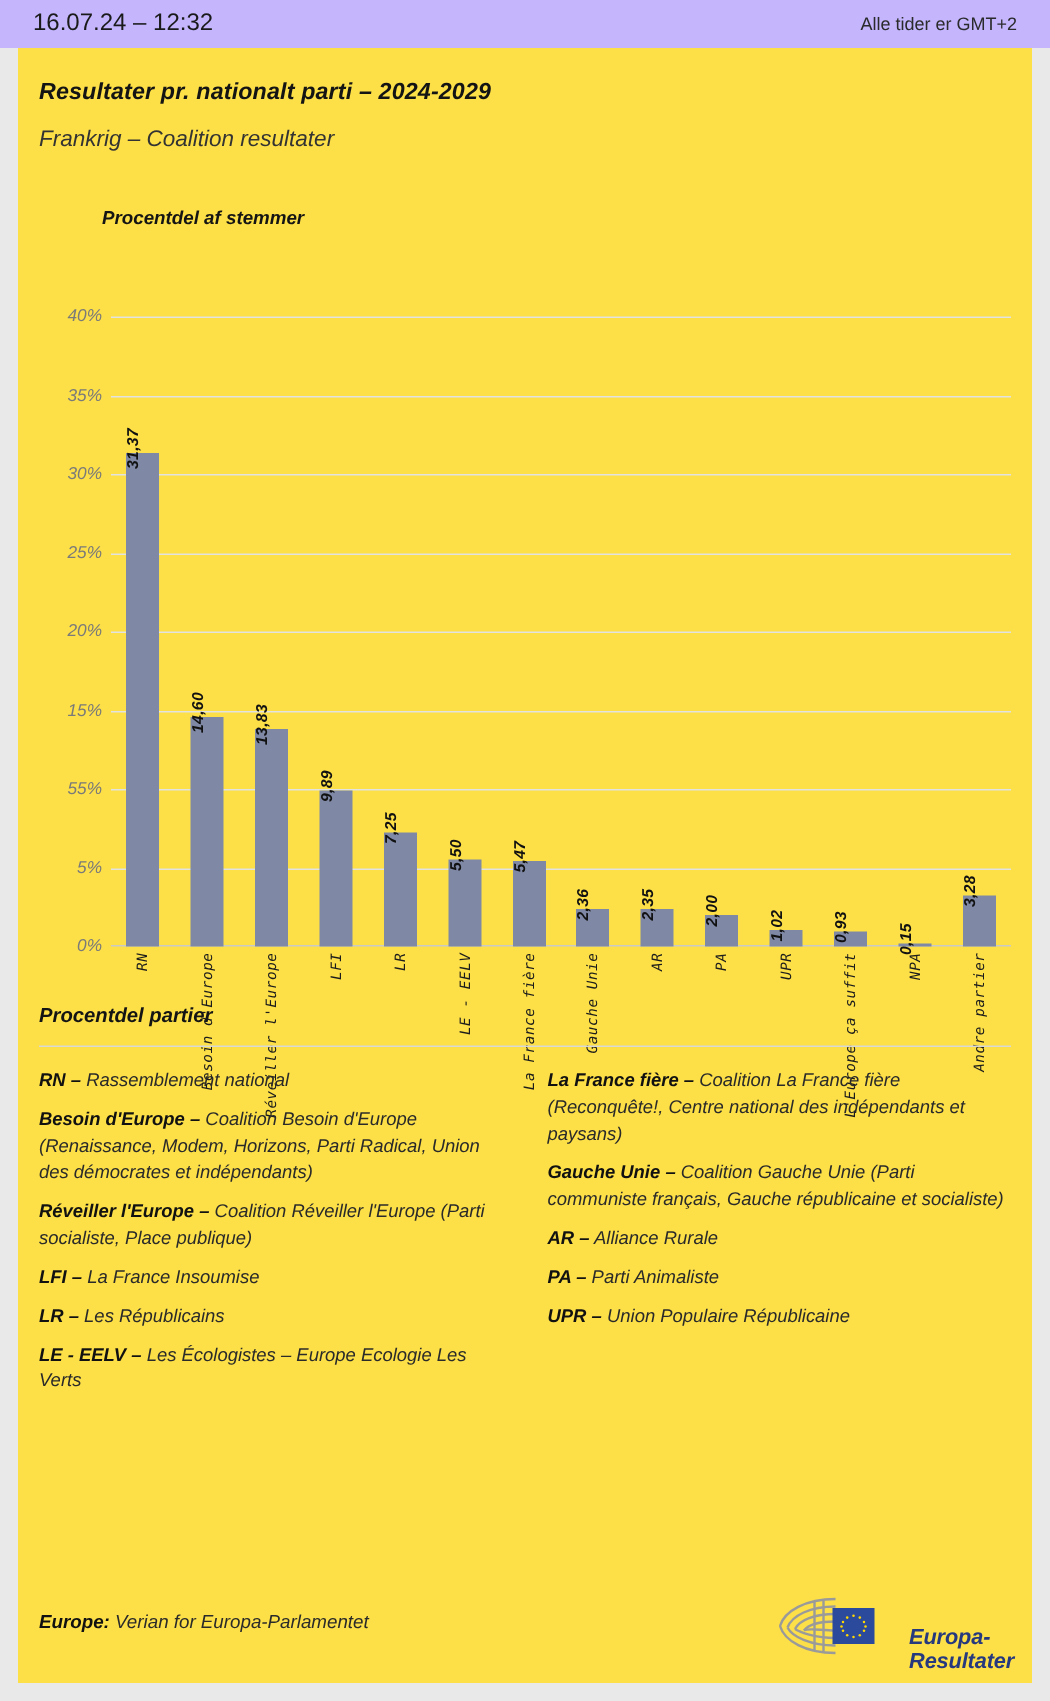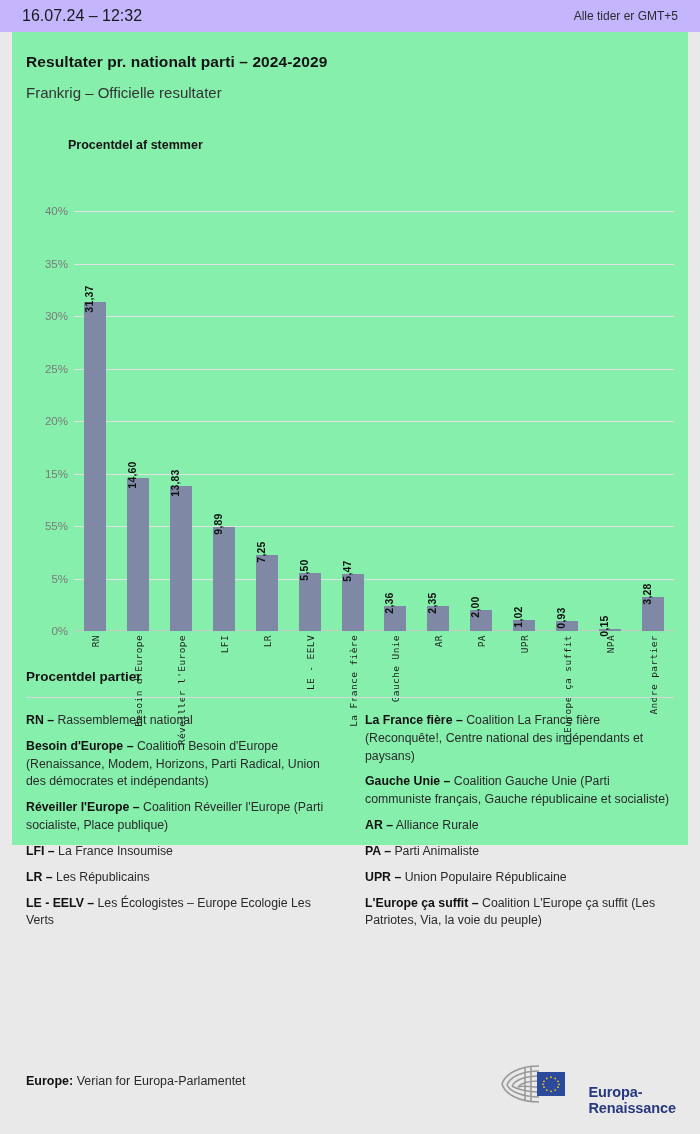--- a/index.html
+++ b/index.html
@@ -18,22 +18,23 @@
     background: #c4b5fd;
     display: flex; align-items: center;
     justify-content: space-between;
     padding: 0 22px;
   }
   .topbar-tz   { font-size: 12px; color: #2b2b2b; }
 
   
   .card {
     position: absolute; top: 32px; left: 12px;
-    width: 676px; height: 813px;
-    background: #86efac;
+    width: 676px; height: 1090px;
+    background: #fde047;
+    font-style: italic;
   }
 
   .title {
     position: absolute; left: 14px; top: 21px;
     font-size: 15.5px; font-weight: bold; color: #141414;
     letter-spacing: .1px;
   }
   .subtitle {
     position: absolute; left: 14px; top: 52px;
     font-size: 15px; color: #333; font-weight: normal;
@@ -121,27 +122,27 @@
   .logo-text {
     font-size: 14.5px; font-weight: bold; color: #26397e;
     line-height: 1.12; letter-spacing: -.1px; margin-top: 32px;
   }
 </style>
 </head>
 <body>
 
 <div class="topbar">
   <span>16.07.24 – 12:32</span>
-  <span class="topbar-tz">Alle tider er GMT+5</span>
+  <span class="topbar-tz">Alle tider er GMT+2</span>
 </div>
 
 <div class="card">
 
   <div class="title">Resultater pr. nationalt parti – 2024-2029</div>
-  <div class="subtitle">Frankrig – Officielle resultater</div>
+  <div class="subtitle">Frankrig – Coalition resultater</div>
   <div class="axis-title">Procentdel af stemmer</div>
 
   <div class="chart">
     <div class="ytick-wrap" id="yticks">
         <div class="ytick" style="top: 420px;">0%</div>
         <div class="ytick" style="top: 367.5px;">5%</div>
         <div class="ytick" style="top: 315px;">55%</div>
         <div class="ytick" style="top: 262.5px;">15%</div>
         <div class="ytick" style="top: 210px;">20%</div>
         <div class="ytick" style="top: 157.5px;">25%</div>
@@ -227,21 +228,20 @@
       <p class="legend-item"><b>Besoin d'Europe –</b><span> Coalition Besoin d'Europe (Renaissance, Modem, Horizons, Parti Radical, Union des démocrates et indépendants)</span></p>
       <p class="legend-item"><b>Réveiller l'Europe –</b><span> Coalition Réveiller l'Europe (Parti socialiste, Place publique)</span></p>
       <p class="legend-item"><b>LFI –</b><span> La France Insoumise</span></p>
       <p class="legend-item"><b>LR –</b><span> Les Républicains</span></p>
       <p class="legend-item"><b>LE - EELV –</b><span> Les Écologistes – Europe Ecologie Les Verts</span></p>
       <p class="legend-item"><b>La France fière –</b><span> Coalition La France fière (Reconquête!, Centre national des indépendants et paysans)</span></p>
       <p class="legend-item"><b>Gauche Unie –</b><span> Coalition Gauche Unie (Parti communiste français, Gauche républicaine et socialiste)</span></p>
       <p class="legend-item"><b>AR –</b><span> Alliance Rurale</span></p>
       <p class="legend-item"><b>PA –</b><span> Parti Animaliste</span></p>
       <p class="legend-item"><b>UPR –</b><span> Union Populaire Républicaine</span></p>
-      <p class="legend-item"><b>L'Europe ça suffit –</b><span> Coalition L'Europe ça suffit (Les Patriotes, Via, la voie du peuple)</span></p>
     </div>
 
   <div class="footer-src">
     <b>Europe:</b><span> Verian for Europa-Parlamentet</span>
   </div>
 
   <div class="logo">
     <svg class="logo-mark" viewBox="0 0 82 44">
       <g fill="none" stroke="#9a9a9a" stroke-width="1.6">
         <path d="M40 4 C20 4 6 12 3 22"></path>
@@ -268,17 +268,17 @@
         <circle cx="52" cy="29.3" r=".85"></circle>
         <circle cx="47.8" cy="28.1" r=".85"></circle>
         <circle cx="45" cy="25.2" r=".85"></circle>
         <circle cx="44" cy="22.3" r=".85"></circle>
         <circle cx="45" cy="19.3" r=".85"></circle>
         <circle cx="47.8" cy="16.4" r=".85"></circle>
       </g>
     </svg>
     <div class="logo-text">
       <div>Europa-</div>
-      <div>Renaissance</div>
+      <div>Resultater</div>
     </div>
   </div>
 
 </div>
 
 </body></html>

